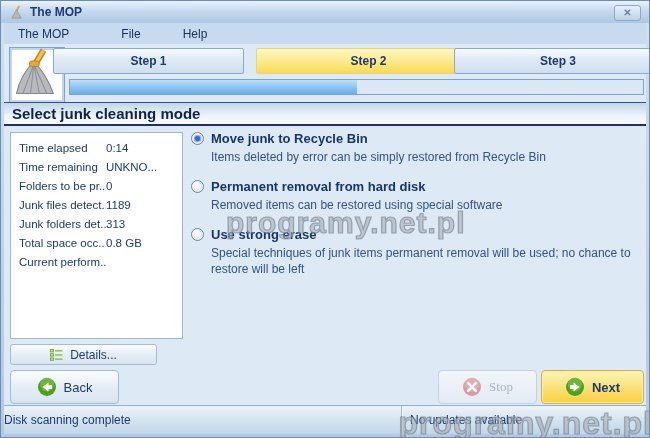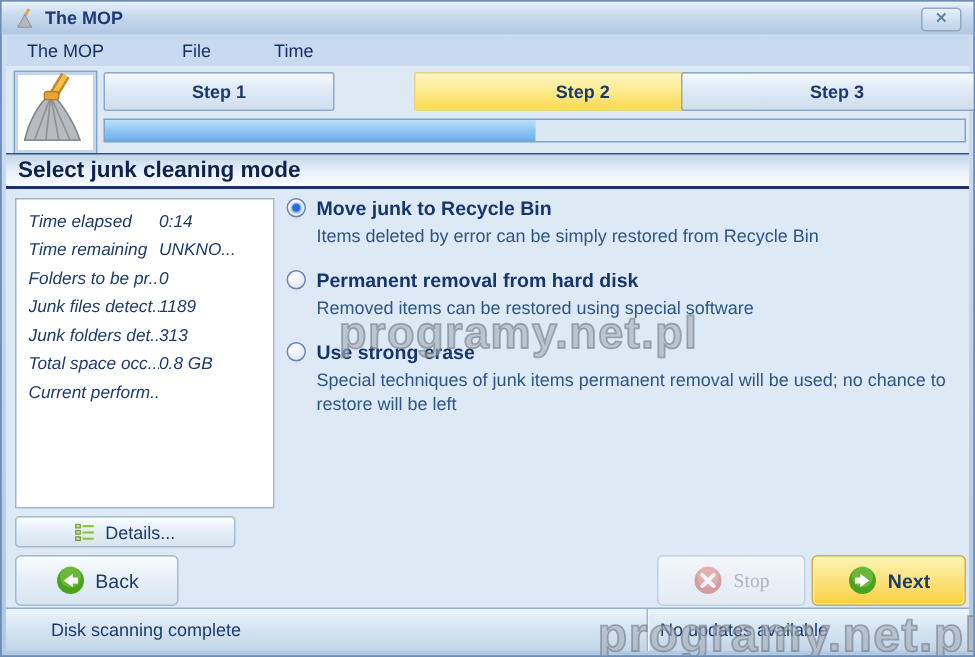--- a/index.html
+++ b/index.html
@@ -20,34 +20,34 @@
   .menu-item:nth-child(2){margin-left:24px;}
   .menu-item:nth-child(3){margin-left:14px;}
   
   .main{position:absolute;left:3px;right:3px;top:43px;bottom:31px;background:#dde9f5;}
   .mop-box{position:absolute;left:5px;top:3px;width:54px;height:54px;background:#fff;
     border:1px solid #7ea3cc;box-shadow:0 0 0 2px #c3d7ec inset;}
   .step{position:absolute;top:4px;height:26px;border:1px solid #8aa9cf;border-radius:2px;box-sizing:border-box;
     background:linear-gradient(#f5fafd,#dfeaf5 45%,#cfdfee);display:flex;align-items:center;justify-content:center;
     font-size:12px;font-weight:bold;color:#1b3a70;}
   .step.active{background:linear-gradient(#fdf7c4,#fcec92 45%,#fbd952);border:1px solid #e6d57c;}
-  .step1{left:65px;width:154px;}
-  .step2{left:272px;width:225px;}
+  .step1{left:49px;width:191px;}
+  .step2{left:252px;width:225px;}
   .step3{left:450px;width:208px;}
   .progress{position:absolute;left:65px;top:35px;width:575px;height:16px;border:1px solid #7ea3cc;
     background:#dbe7f3;box-sizing:border-box;}
   .progress-fill{height:100%;background:linear-gradient(#bfe0f9,#8ec6f3 50%,#6aaceb);}
   .header-band{position:absolute;left:0;right:0;top:58px;height:24px;
     background:linear-gradient(#c2d6e9,#ecf3fa 60%,#f7fbfd);
     border-top:1px solid #35508a;border-bottom:2px solid #1d3166;
     display:flex;align-items:center;font-size:15px;font-weight:bold;color:#0e234c;padding-left:8px;box-sizing:border-box;}
   
   .stats-panel{position:absolute;left:6px;top:88px;width:173px;height:207px;background:#fff;
     border:1px solid #9fb6cf;box-sizing:border-box;padding:5px 0 0 8px;font-size:11.5px;color:#1c3b6e;}
-  .stat-row{display:flex;height:19px;align-items:center;white-space:nowrap;overflow:hidden;font-style:italic;}
+  .stat-row{display:flex;height:19px;align-items:center;white-space:nowrap;overflow:hidden;}
   .stat-label{width:87px;overflow:hidden;}
   .stat-value{font-weight:normal;}
   
   .modes{position:absolute;left:187px;top:86px;right:8px;}
   .mode{position:relative;padding-left:20px;margin-bottom:13px;}
   .radio{position:absolute;left:0;top:2px;width:13px;height:13px;border-radius:50%;
     border:1px solid #6e87ab;background:radial-gradient(circle at 35% 30%,#ffffff,#d6e1ee);box-sizing:border-box;}
   .radio.selected::after{content:"";position:absolute;left:3px;top:3px;width:5px;height:5px;border-radius:50%;
     background:#2d6bd6;box-shadow:0 0 1px 1px #6ea0e8;}
   .mode-label{font-size:13px;font-weight:bold;color:#16356b;line-height:17px;}
@@ -60,21 +60,21 @@
   .back-btn{left:6px;top:326px;width:109px;height:34px;font-size:13px;}
   .stop-btn{left:434px;top:326px;width:99px;height:34px;font-size:13px;color:#a9b6c6;
     background:linear-gradient(#f2f6fa,#e3ebf3);border-color:#c2d2e2;font-family:Liberation Serif, serif;}
   .stop-btn .icon-img{opacity:.45;}
   .next-btn{left:537px;top:326px;width:103px;height:34px;font-size:13px;font-weight:bold;
     background:linear-gradient(#fdf4b4,#fce483 45%,#fbce3f);border:1px solid #d9ae3d;box-shadow:0 0 0 1px #fdf0b4 inset;}
   
   .statusbar{position:absolute;left:3px;right:3px;bottom:3px;height:28px;
     background:linear-gradient(#edf3fa,#d3e2f0 55%,#c2d6e9);border-top:1px solid #8fb0d3;
     font-size:12px;color:#1c3b6e;display:flex;align-items:center;}
-  .status-left{padding-left:18px;flex:0 0 397px;margin-left:12px;}
+  .status-left{padding-left:0;flex:0 0 397px;}
   .status-divider{width:1px;height:100%;background:#9db7d4;box-shadow:1px 0 0 #f0f6fb;}
   .status-right{padding-left:8px;}
   
   .watermark{position:absolute;font-weight:bold;font-size:30px;letter-spacing:1px;
     color:rgba(200,206,214,0.38);-webkit-text-stroke:1.2px rgba(108,118,130,0.55);
     text-shadow:0 0 1px rgba(120,130,142,0.4);pointer-events:none;white-space:nowrap;}
   .wm-center{left:222px;top:162px;}
   .wm-bottom{right:-4px;bottom:-5px;font-size:32px;}
 </style>
 </head>
@@ -87,21 +87,21 @@
       <line x1="11" y1="1" x2="8" y2="6" stroke="#e8a33d" stroke-width="2"></line>
       <path d="M8 5 L3 14 L13 14 Z" fill="#b4b8bd" stroke="#85898e" stroke-width="0.6"></path>
     </svg>
     <span class="title-text">The MOP</span>
     <div class="close-btn">✕</div>
   </div>
 
   <div class="menubar">
     <div class="menu-item">The MOP</div>
     <div class="menu-item">File</div>
-    <div class="menu-item">Time</div>
+    <div class="menu-item">Help</div>
   </div>
 
   <div class="main">
 
     <div class="mop-box">
       <svg width="52" height="52" viewBox="0 0 48 48">
         <line x1="31" y1="2" x2="22" y2="17" stroke="#c9881f" stroke-width="6"></line>
         <line x1="31" y1="2" x2="22" y2="17" stroke="#f2bf55" stroke-width="3"></line>
         <path d="M22 13 C14 20 8 32 6 42 L40 42 C36 30 28 18 22 13 Z" fill="#b7bbc0" stroke="#83878c" stroke-width="1"></path>
         <path d="M22 15 L12 42 M22 15 L19 42 M22 15 L27 42 M22 15 L34 42" stroke="#8e9297" stroke-width="1" fill="none"></path>

